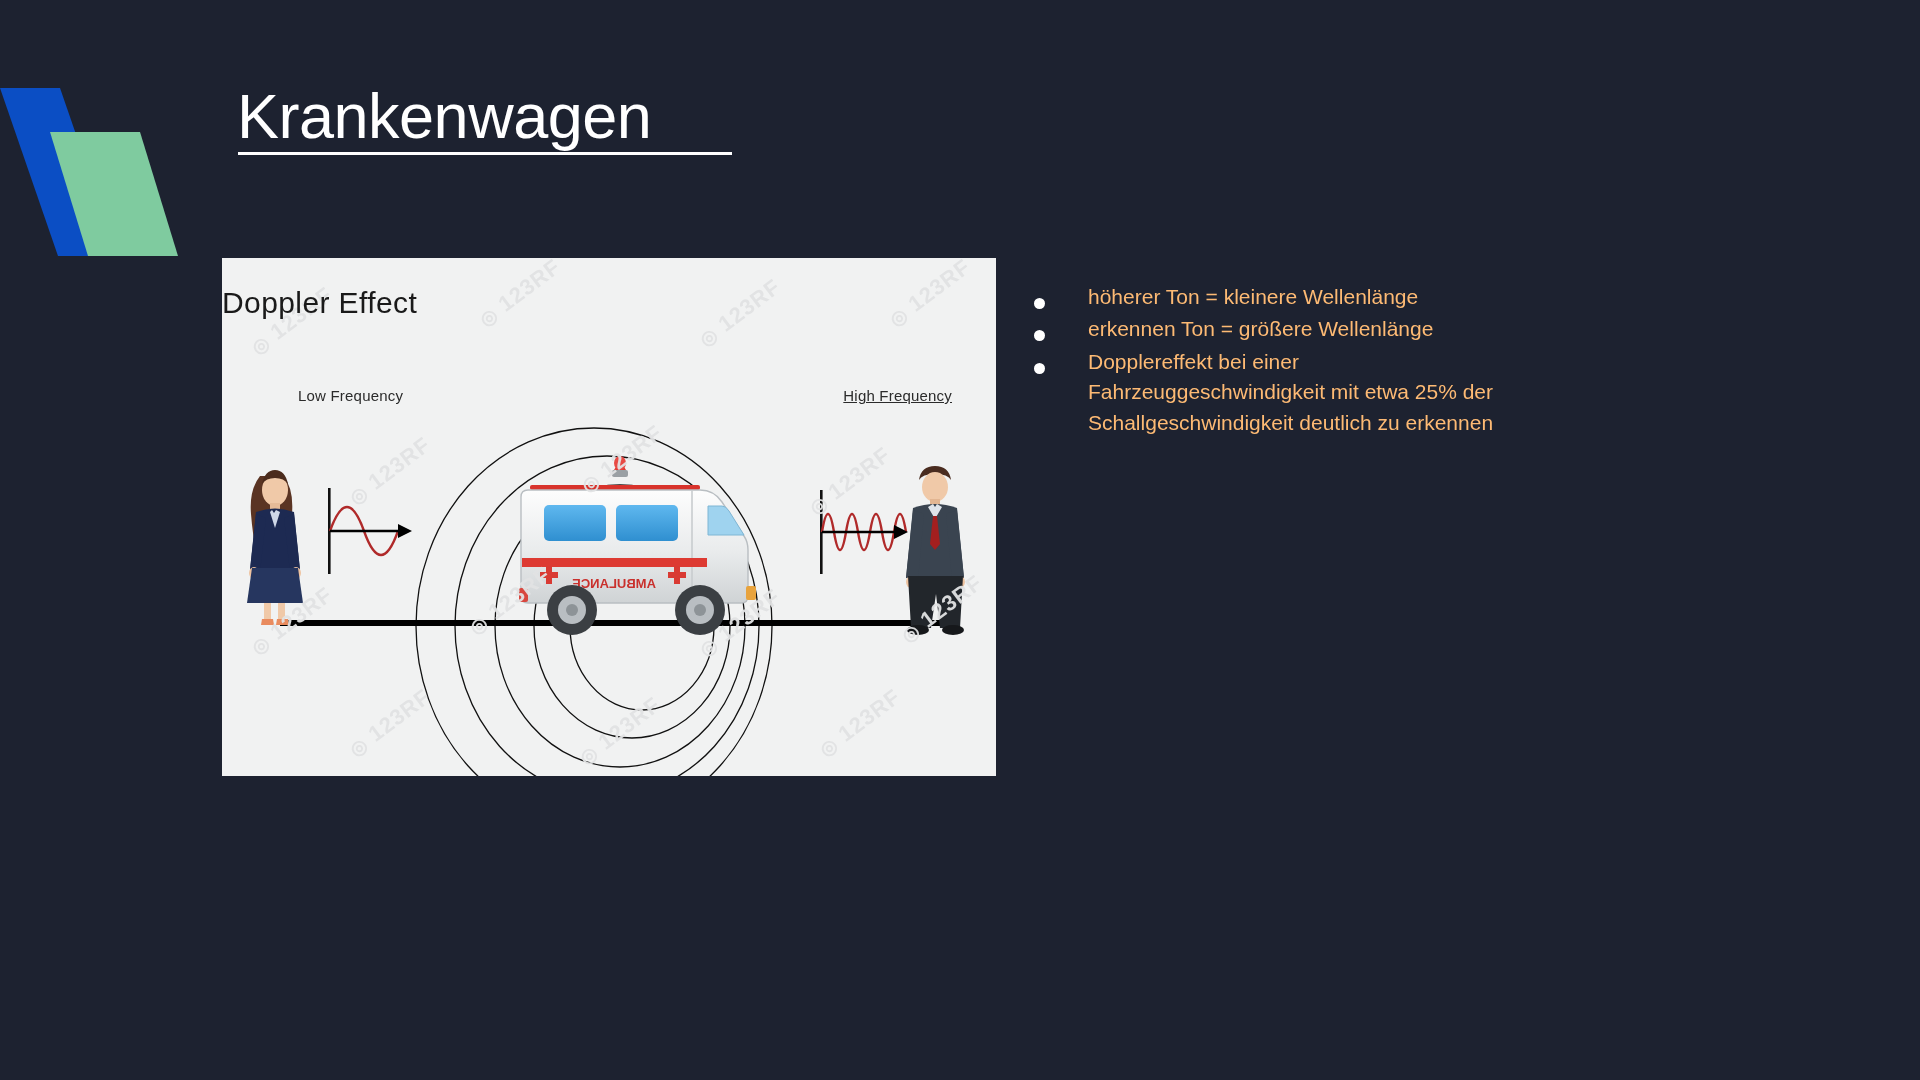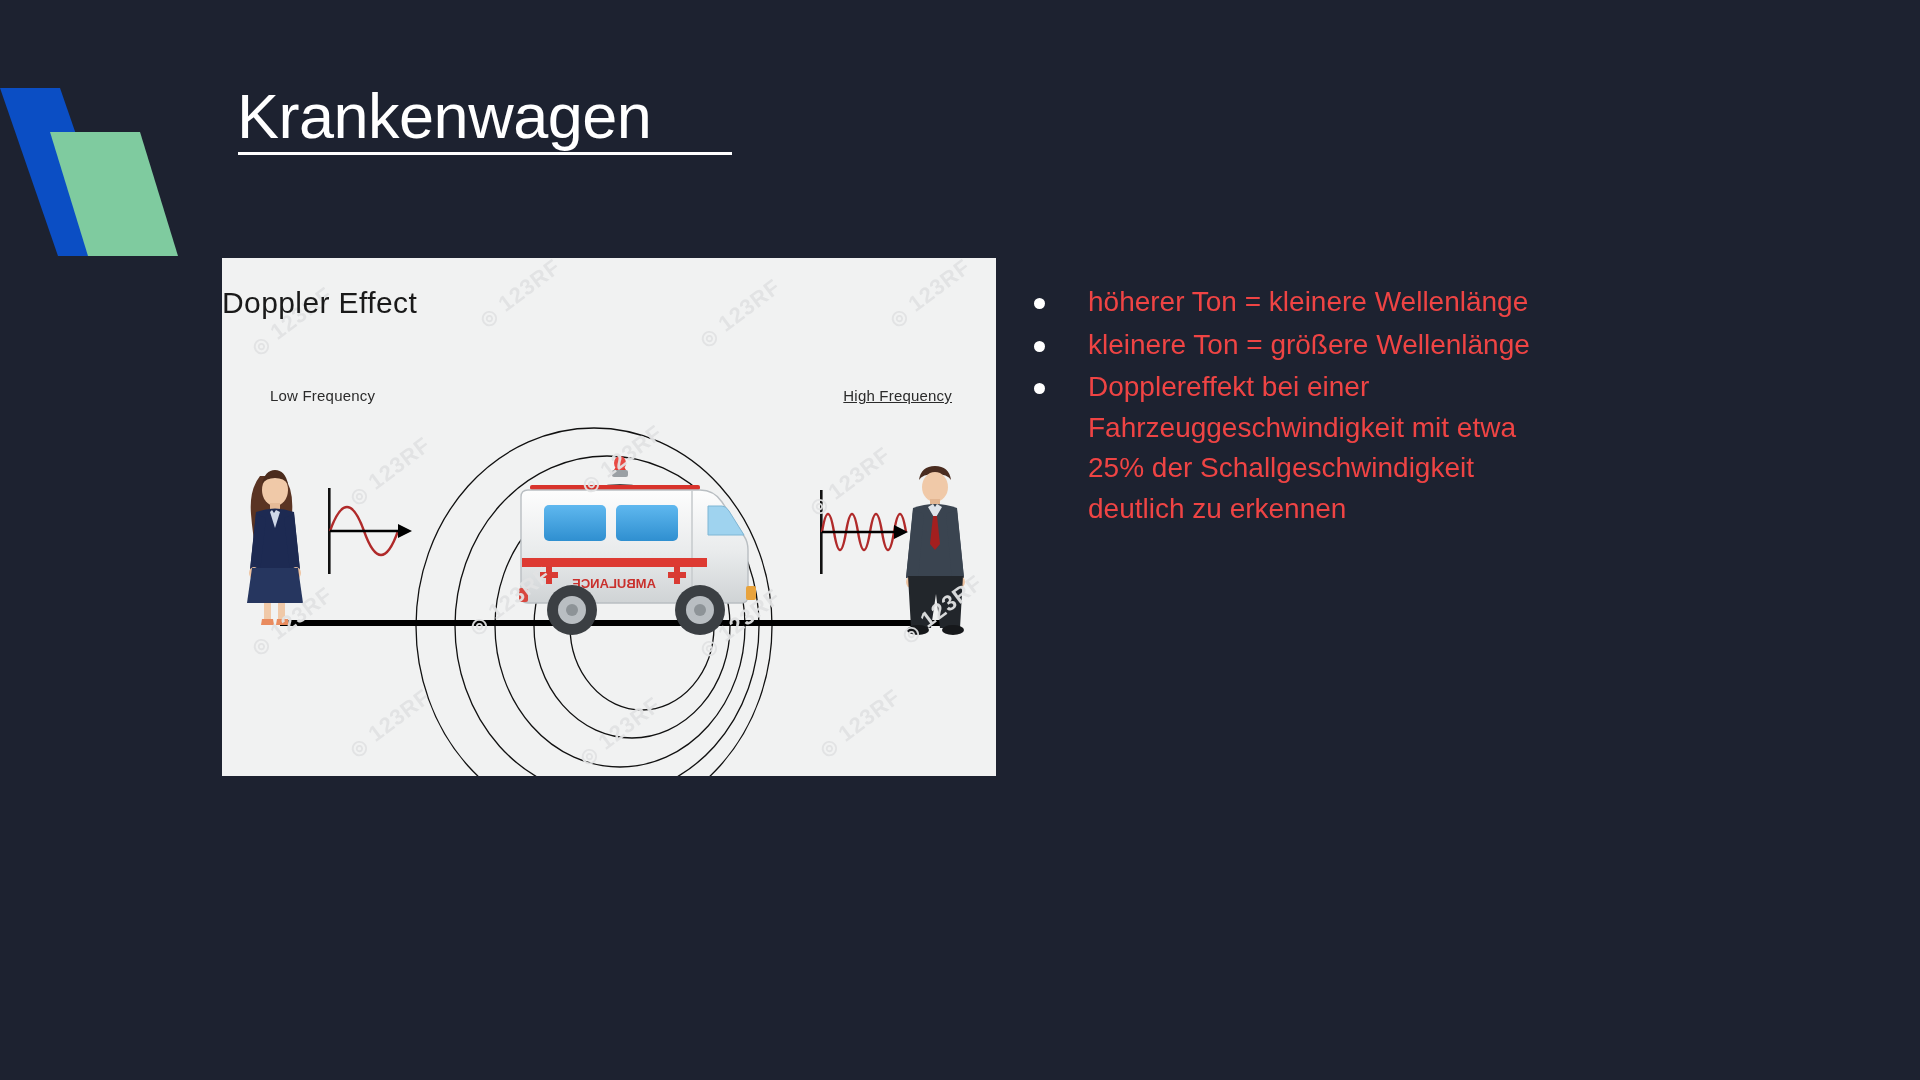--- a/index.html
+++ b/index.html
@@ -73,20 +73,21 @@
     color: #1a1a1a;
     font-weight: 400;
     letter-spacing: 0.4px;
   }
   .freq-label {
     position: absolute;
     font-size: 15px;
     color: #2b2b2b;
     letter-spacing: 0.2px;
     white-space: nowrap;
+    margin-left: 28px;
   }
   .freq-low  { left: 48px;  top: 129px; }
   .freq-high { right: 44px; top: 129px; text-decoration: underline; }
 
   .pic-svg {
     position: absolute;
     left: 0; top: 0;
     width: 774px;
     height: 518px;
   }
@@ -106,22 +107,22 @@
 
   
   .bullets {
     position: absolute;
     left: 1020px;
     top: 282px;
     width: 510px;
     list-style: none;
     margin: 0;
     padding: 0;
-    color: #ef4444;
-    font-size: 28px;
+    color: #fdba74;
+    font-size: 21px;
     line-height: 1.45;
   }
   .bullets li {
     position: relative;
     padding-left: 68px;
     margin-bottom: 2px;
   }
   .bullets li::before {
     content: "";
     position: absolute;
@@ -297,17 +298,17 @@
     <div class="wm" style="left:350px; top:460px;"><span class="wm-mark">◎</span> <span>123RF</span></div>
     <div class="wm" style="left:590px; top:452px;"><span class="wm-mark">◎</span> <span>123RF</span></div>
 
     <div class="pic-title">Doppler Effect</div>
     <div class="freq-label freq-low">Low Frequency</div>
     <div class="freq-label freq-high">High Frequency</div>
   </div>
 
   <ul class="bullets">
     <li>höherer Ton = kleinere Wellenlänge</li>
-    <li>kleinere Ton = größere Wellenlänge</li>
+    <li>erkennen Ton = größere Wellenlänge</li>
     <li>Dopplereffekt bei einer Fahrzeuggeschwindigkeit mit etwa 25% der Schallgeschwindigkeit deutlich zu erkennen</li>
   </ul>
 
 </div>
 
 </body></html>

